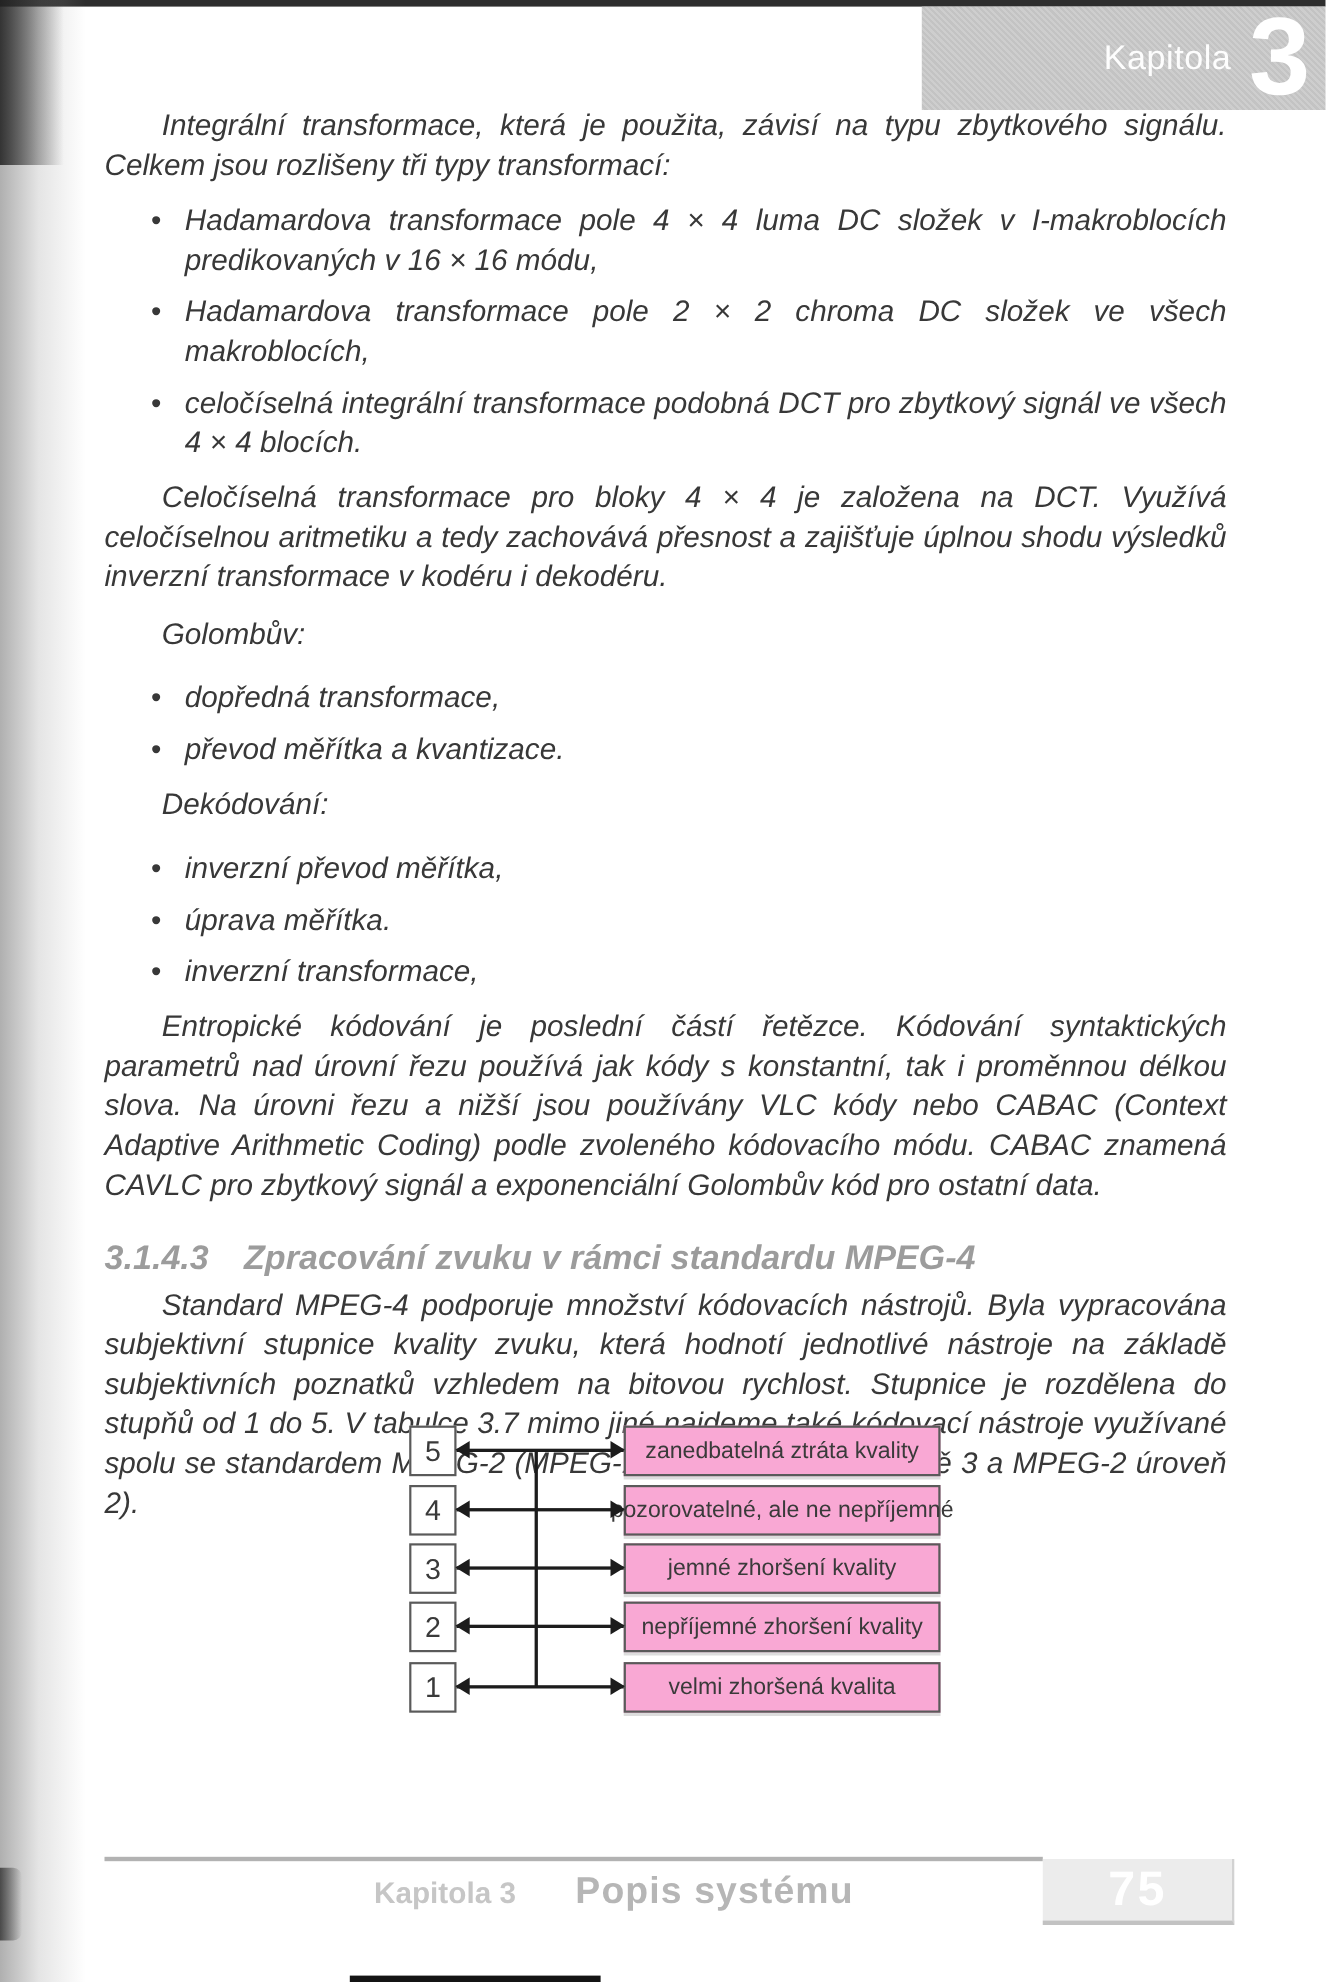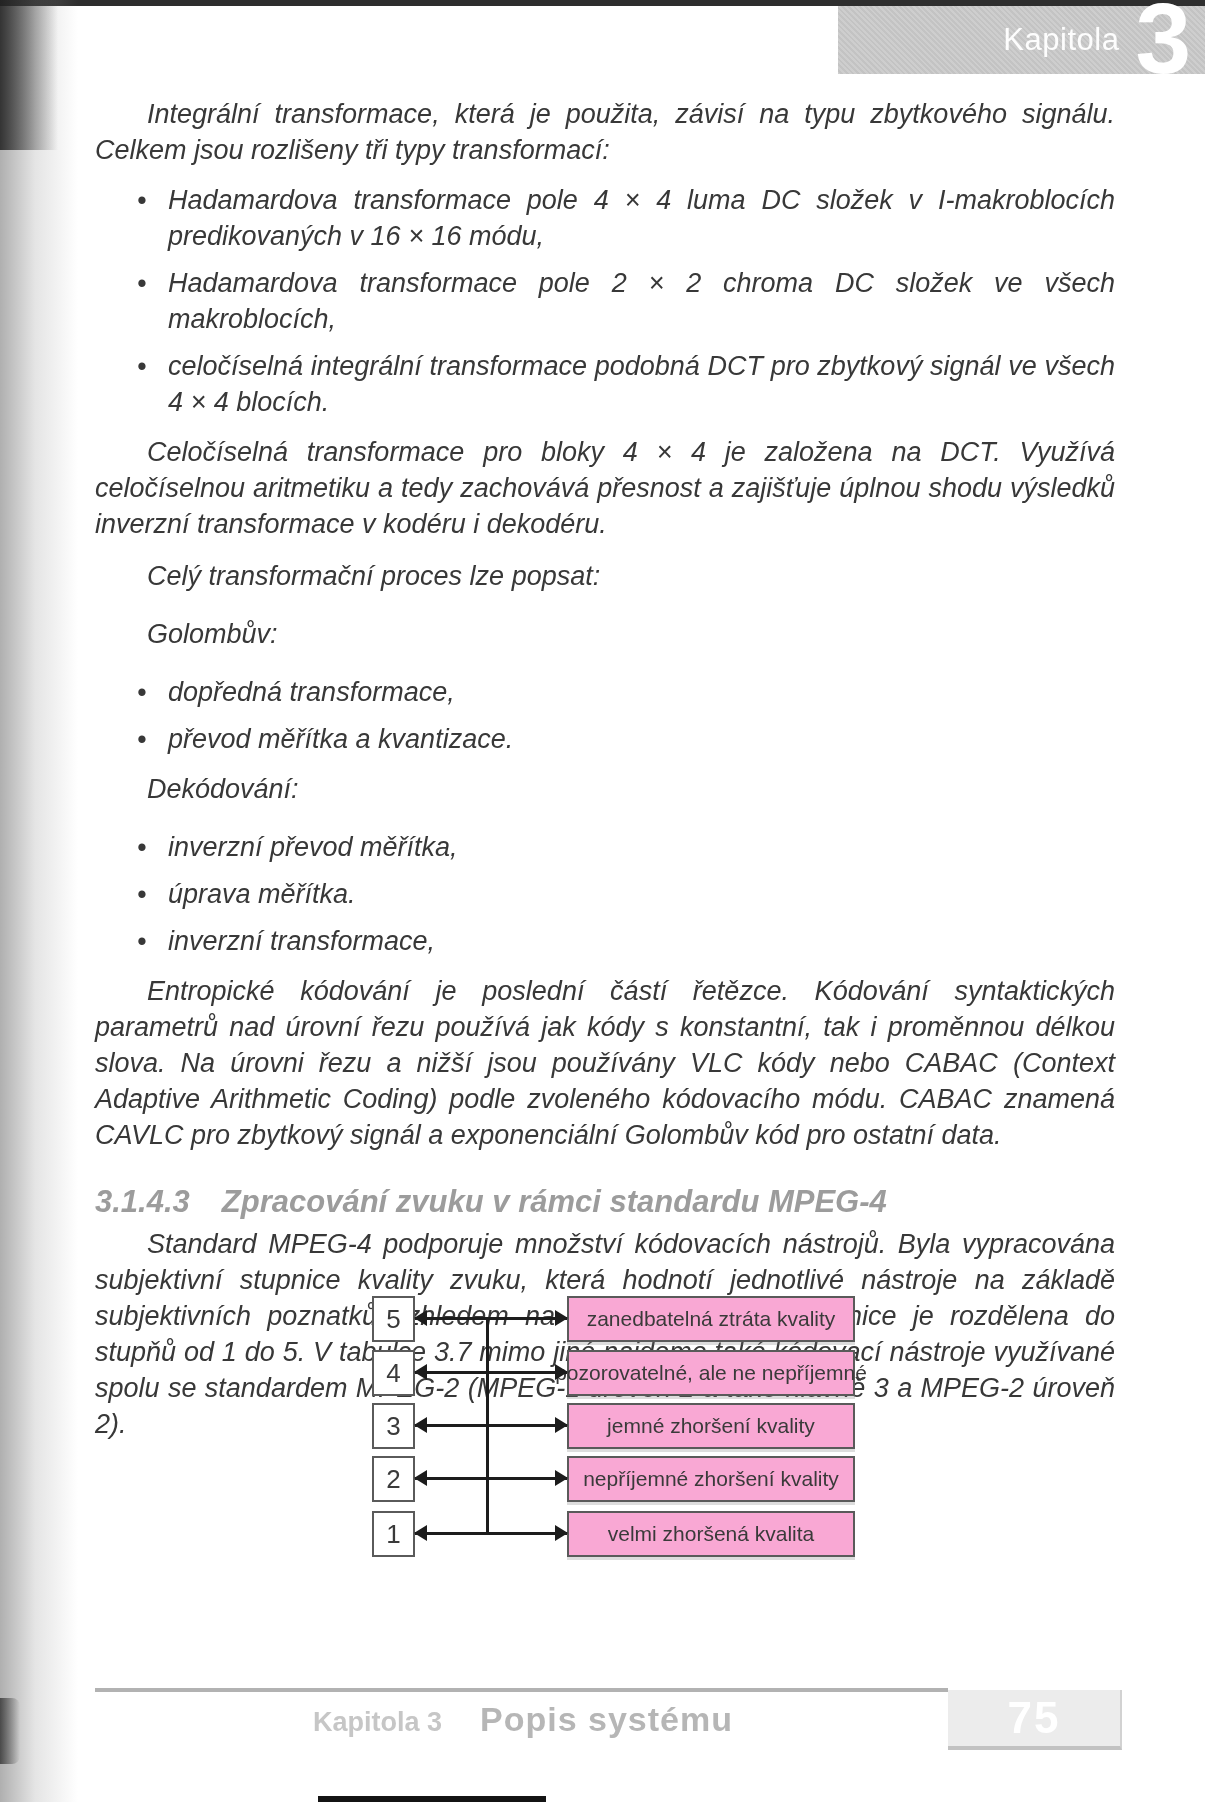--- a/index.html
+++ b/index.html
@@ -13,21 +13,21 @@
   .top-edge{position:absolute;left:0;top:0;width:1205px;height:6px;background:#2e2e2e;}
   .left-shadow{position:absolute;left:0;top:0;bottom:0;width:78px;
     background:linear-gradient(to right, rgba(110,110,110,0.55), rgba(160,160,160,0.28) 45%, rgba(255,255,255,0));}
   .left-shadow-top{position:absolute;left:0;top:0;width:58px;height:150px;
     background:linear-gradient(to right, rgba(25,25,25,0.82), rgba(25,25,25,0));}
   .left-shadow-bottom{position:absolute;left:0;top:1698px;width:20px;height:66px;
     background:linear-gradient(to right, rgba(40,40,40,0.75), rgba(40,40,40,0));border-radius:0 8px 8px 0;}
   .bottom-artifact{position:absolute;left:318px;top:1796px;width:228px;height:6px;background:#141414;}
 
   
-  .chapter-tab{position:absolute;left:838px;top:6px;width:367px;height:68px;
+  .chapter-tab{position:absolute;left:838px;top:6px;width:367px;height:94px;
     background:#c7c7c7;
     background-image:repeating-linear-gradient(45deg, rgba(255,255,255,0.12) 0 2px, rgba(0,0,0,0.02) 2px 4px);
     display:flex;align-items:center;justify-content:flex-end;padding-right:14px;box-sizing:border-box;}
   .chapter-tab .word{color:#fdfdfd;font-size:31px;letter-spacing:0.5px;}
   .chapter-tab .num{color:#ffffff;font-size:100px;font-weight:bold;line-height:86px;margin-left:16px;margin-top:-4px;}
 
   
   .content{position:absolute;left:95px;top:96px;width:1020px;
     font-size:27px;line-height:36px;text-align:justify;font-style:italic;}
   .para{margin:0 0 14px 0;text-indent:52px;}
@@ -49,21 +49,21 @@
     display:flex;align-items:center;justify-content:center;font-size:21px;color:#3a3a3a;background:#f9a8d4;white-space:nowrap;
     box-shadow:0 3px 0 rgba(120,120,120,0.25);}
   .diag-arrow{position:absolute;left:43px;top:21px;width:152px;height:3px;background:#1c1c1c;z-index:2;}
   .diag-arrow::before{content:"";position:absolute;left:-1px;top:-7px;border:8.5px solid transparent;
     border-right:13px solid #1c1c1c;border-left:0;}
   .diag-arrow::after{content:"";position:absolute;right:-1px;top:-7px;border:8.5px solid transparent;
     border-left:13px solid #1c1c1c;border-right:0;}
 
   
   .footer-line{position:absolute;left:95px;top:1688px;width:853px;height:4px;background:#b2b2b2;}
-  .footer-text{position:absolute;left:313px;top:1700px;display:flex;align-items:baseline;gap:38px;}
+  .footer-text{position:absolute;left:340px;top:1700px;display:flex;align-items:baseline;gap:54px;}
   .footer-chapter{color:#c6c6c6;font-weight:bold;font-size:27px;}
   .footer-section{color:#b6b6b6;font-weight:bold;font-size:34px;letter-spacing:1px;}
   .page-num-box{position:absolute;left:948px;top:1690px;width:172px;height:56px;background:#ececec;
     border-bottom:4px solid #c2c2c2;border-right:2px solid #d2d2d2;
     display:flex;align-items:center;justify-content:center;}
   .page-num{color:#ffffff;font-weight:bold;font-size:44px;letter-spacing:2px;}
 </style>
 </head>
 <body>
 
@@ -82,21 +82,20 @@
   <p class="para">Integrální transformace, která je použita, závisí na typu zbytkového signálu. Celkem jsou rozlišeny tři typy transformací:</p>
 
   <ul class="blist">
     <li>Hadamardova transformace pole 4 × 4 luma DC složek v I-makroblocích predikovaných v 16 × 16 módu,</li>
     <li>Hadamardova transformace pole 2 × 2 chroma DC složek ve všech makroblocích,</li>
     <li>celočíselná integrální transformace podobná DCT pro zbytkový signál ve všech 4 × 4 blocích.</li>
   </ul>
 
   <p class="para tight">Celočíselná transformace pro bloky 4 × 4 je založena na DCT. Využívá celočíselnou aritmetiku a tedy zachovává přesnost a zajišťuje úplnou shodu výsledků inverzní transformace v kodéru i dekodéru.</p>
 
-  <p class="label-line">Celý transformační proces lze popsat:</p>
 
   <p class="label-line">Golombův:</p>
   <ul class="blist">
     <li>dopředná transformace,</li>
     <li>převod měřítka a kvantizace.</li>
   </ul>
 
   <p class="label-line">Dekódování:</p>
   <ul class="blist">
     <li>inverzní převod měřítka,</li>

